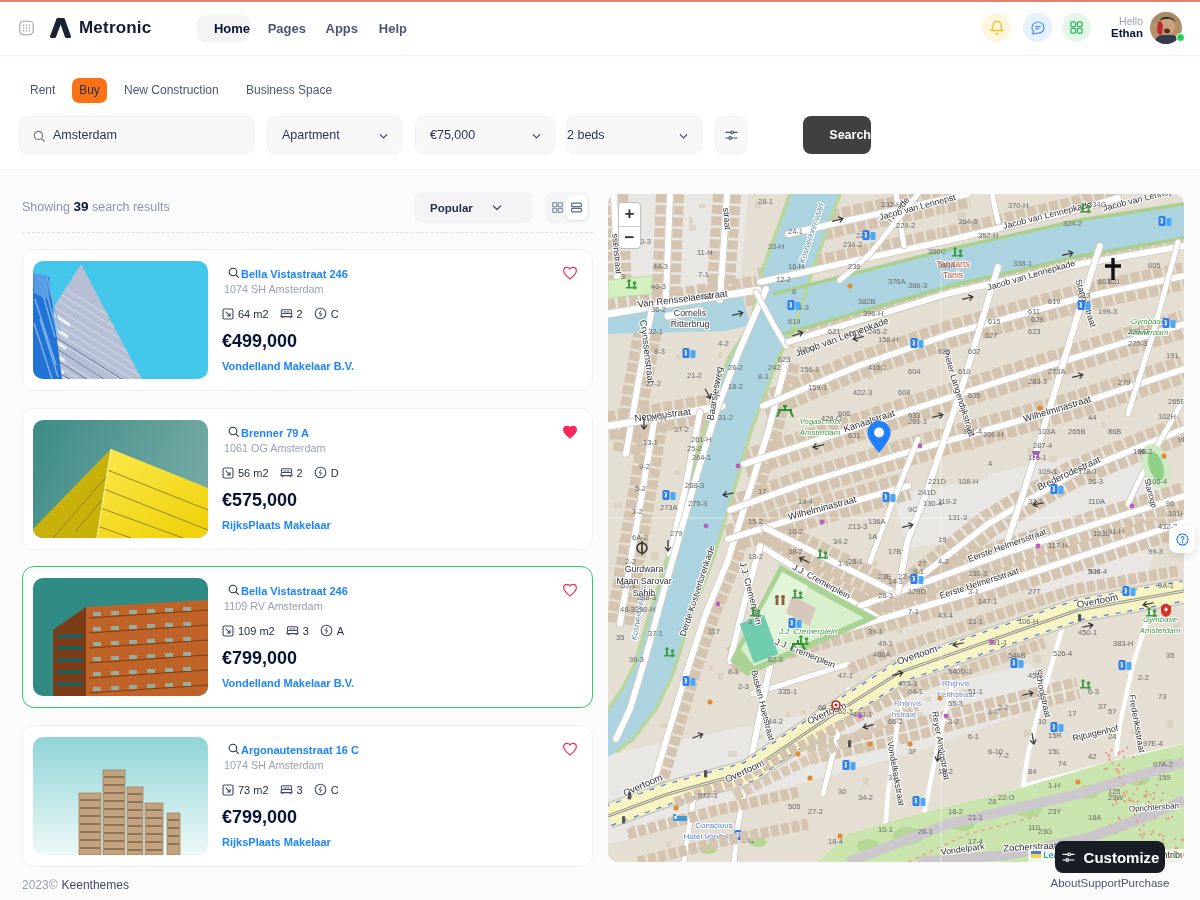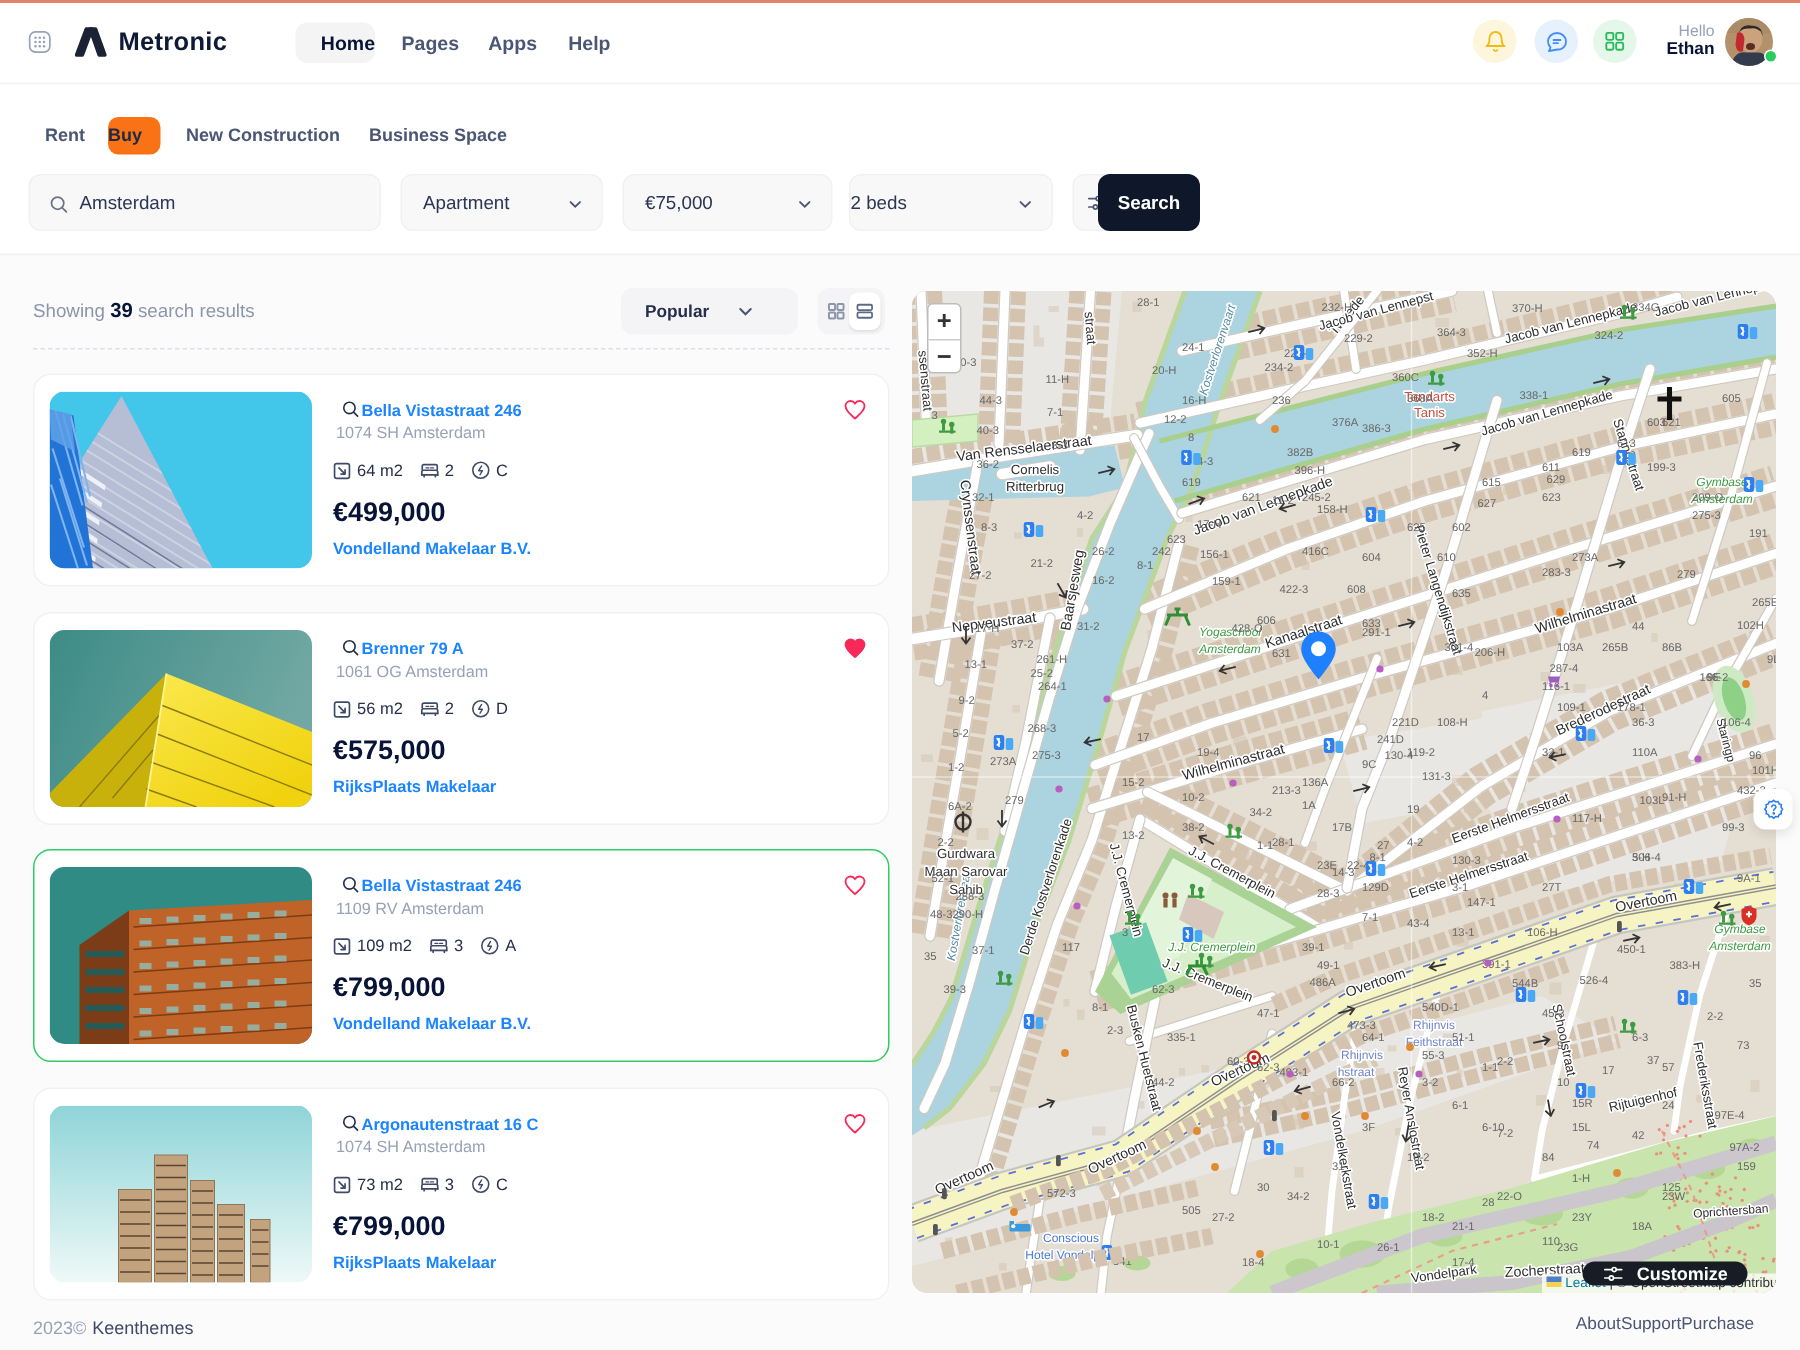--- a/index.html
+++ b/index.html
@@ -20,33 +20,33 @@
 .hicon{top:13px;width:29px;height:29px;border-radius:50%;display:flex;align-items:center;justify-content:center}
 #hi1{left:982px;background:#fdf6dd}
 #hi2{left:1023px;background:#e6f1fd}
 #hi3{left:1062px;background:#e4f7e9}
 #hello{left:1090px;top:15px;width:53px;text-align:right;font-size:10.5px;color:#99a1b7;line-height:12px}
 #hello b{color:#071437;font-size:11.5px}
 #avatar{left:1150px;top:12px;width:32px;height:32px;border-radius:50%;overflow:hidden}
 #avdot{left:1176px;top:33px;width:9px;height:9px;border-radius:50%;background:#29cc5f;border:1.5px solid #fff}
 
 #searchsec{left:0;top:57px;width:1200px;height:113px;background:#fff;border-bottom:1px solid #f1f1f4}
-.tab{top:78px;height:25px;line-height:25px;font-size:12px;font-weight:bold;color:#4b5675;border-radius:7px;white-space:nowrap}
+.tab{top:78px;height:25px;line-height:25px;font-size:12px;font-weight:normal;color:#4b5675;text-align:center;border-radius:7px;white-space:nowrap}
 #tab-rent{left:30px}
 #tab-buy{left:72px;width:35px;background:#f97316;color:#1e2a44}
 #tab-new{left:124px}
 #tab-bus{left:246px}
 .field{top:116px;height:38px;background:#f8f8f9;border:1px solid #f1f1f4;border-radius:8px;font-size:12.5px;color:#2b3654;display:flex;align-items:center}
 #f-search{left:19px;width:235px;padding-left:33px}
 #f-apart{left:267px;width:135px;padding-left:14px}
 #f-price{left:415px;width:140px;padding-left:14px}
 #f-beds{left:566px;width:136px;}
 #f-filter{left:715px;width:32px;justify-content:center}
 .chev{position:absolute;right:13px;top:15px;width:9px;height:9px;color:#4b5675}
-#btn-search{left:732px;top:116px;width:68px;height:38px;background:#0f172a;border-radius:8px;color:#fff;font-size:12.5px;font-weight:bold;text-align:center;line-height:38px}
+#btn-search{left:803px;top:116px;width:68px;height:38px;background:#404040;border-radius:8px;color:#fff;font-size:12.5px;font-weight:bold;text-align:right;line-height:38px}
 
 #res-line{left:22px;top:199px;font-size:12.5px;color:#8d95ab}
 #res-line b{color:#071437;font-size:13.5px}
 #popular{left:414px;top:192px;width:118px;height:31px;background:#f4f4f6;border-radius:8px;font-size:11.5px;font-weight:bold;color:#252f4a;display:flex;align-items:center;padding-left:16px}
 #toggle{left:545px;top:192px;width:45px;height:31px;background:#f4f4f6;border-radius:8px}
 #toggle .seg{position:absolute;right:3px;top:3px;width:21px;height:25px;background:#fff;border-radius:6px;box-shadow:0 1px 2px rgba(0,0,0,.08)}
 #dotline{left:22px;top:232px;width:571px;border-top:1px dashed #dbdfe9}
 
 .card{left:22px;width:571px;height:142px;background:#fff;border:1px solid #f1f1f4;border-radius:12px}
 .card.sel{border:1px solid #2ecc63}
@@ -60,21 +60,21 @@
 .cprice{position:absolute;left:199px;top:81px;font-size:18px;font-weight:bold;color:#071437}
 .cagent{position:absolute;left:199px;top:110px;font-size:11px;font-weight:bold;color:#1b84ff}
 .heart{position:absolute;left:539px;top:15px;width:16px;height:16px;color:#f8285a}
 
 #map{left:608px;top:194px;width:576px;height:668px;border-radius:10px;overflow:hidden;background:#eceae6}
 #zoomctl{left:10px;top:8px;width:23px;height:47px;background:#fff;border:1px solid #bdbdbd;border-radius:4px;z-index:30}
 #zoomctl div{width:100%;height:23px;text-align:center;font-size:17px;font-weight:bold;color:#333;line-height:22px}
 #zoomctl div+div{border-top:1px solid #ccc}
 #attrib{left:420px;bottom:0;width:156px;height:13px;background:rgba(255,255,255,.75);z-index:25;font-size:9px;color:#333;padding:1px 0 0 3px;white-space:nowrap;overflow:hidden}
 #attrib a{color:#0078a8}
-#customize{left:1055px;top:841px;width:110px;height:16px;background:#181c25;border-radius:8px;color:#fff;font-size:12px;font-weight:bold;display:flex;align-items:center;justify-content:center;gap:8px;z-index:40}
+#customize{left:1055px;top:841px;width:110px;height:32px;background:#181c25;border-radius:8px;color:#fff;font-size:15px;font-weight:bold;display:flex;align-items:center;justify-content:center;gap:8px;z-index:40}
 #helpfab{left:1169px;top:526px;width:26px;height:27px;background:#fff;border-radius:8px;box-shadow:0 3px 8px rgba(0,0,0,.10);display:flex;align-items:center;justify-content:center;z-index:40}
 
 #foot-l{left:22px;top:878px;font-size:12px;color:#99a1b7}
 #foot-l span{color:#3f4a66;margin-left:4px}
 #foot-r{left:1042px;top:877px;width:136px;font-size:11.5px;color:#4b5675;display:flex;justify-content:center}
 </style>
 </head>
 <body>
 <div id="accent" class="abs"></div>
 <div id="header" class="abs"></div>

